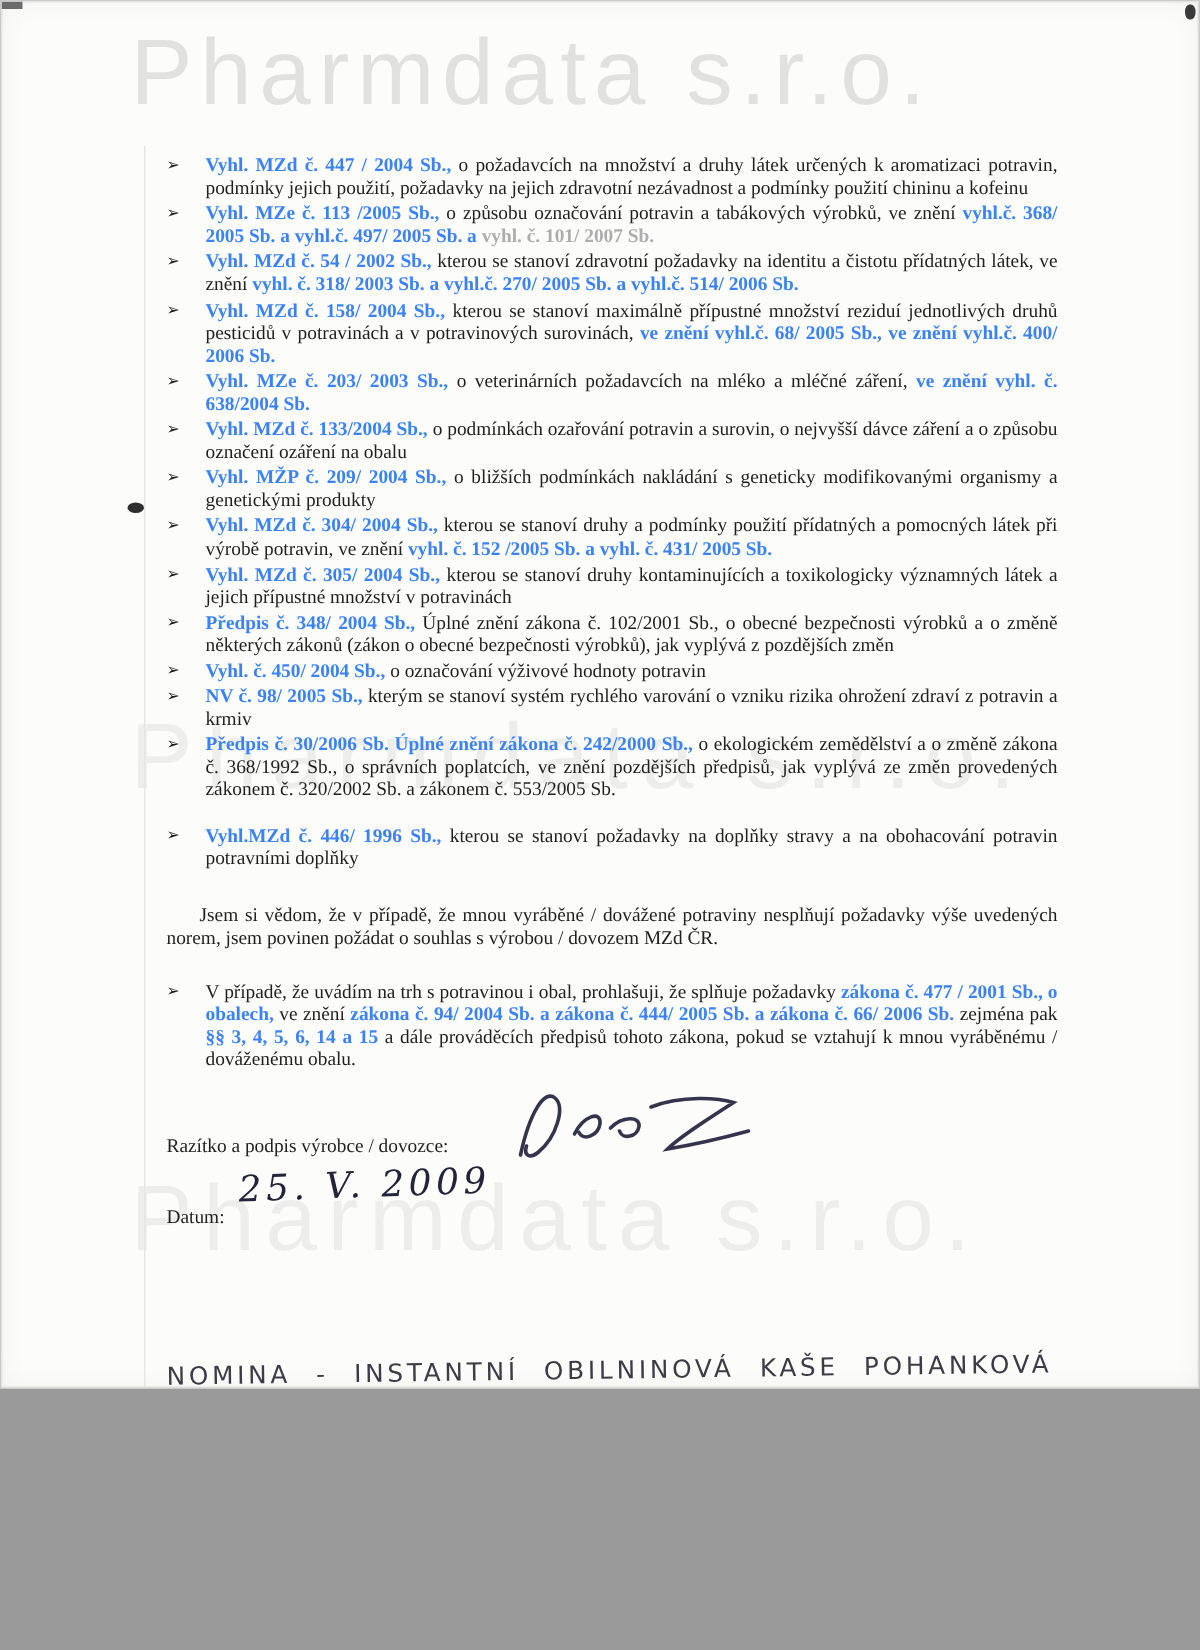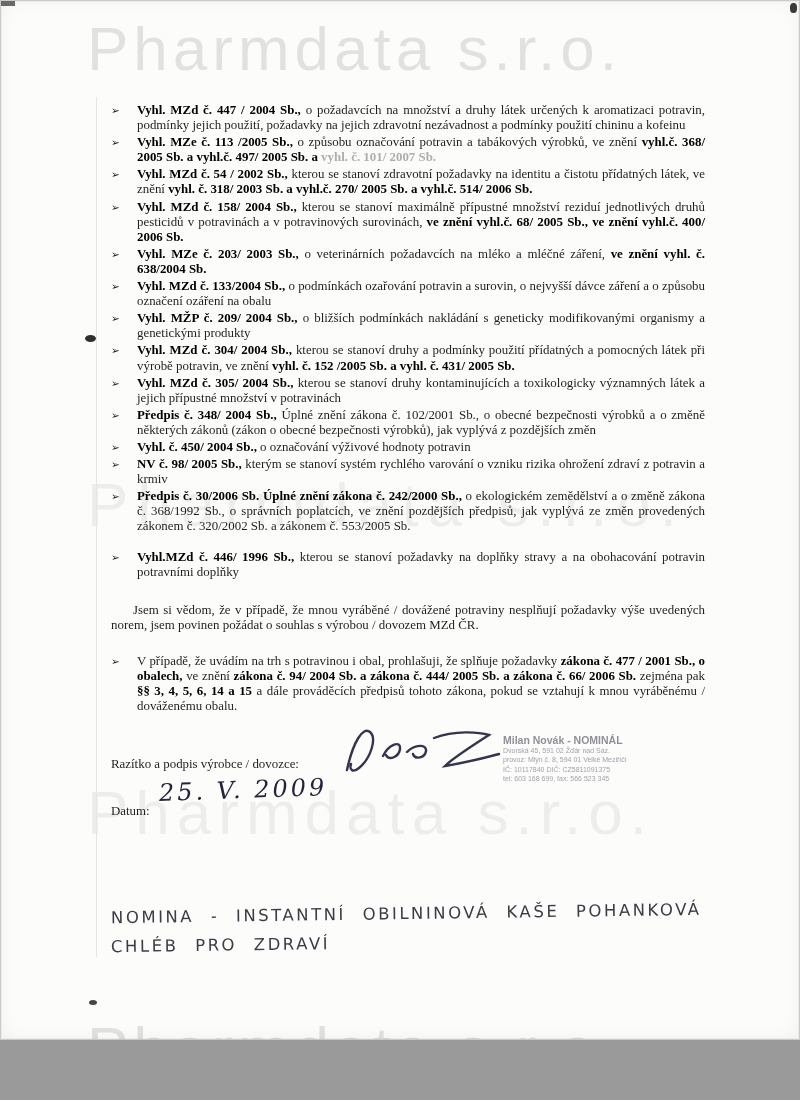--- a/index.html
+++ b/index.html
@@ -1,19 +1,19 @@
 <!DOCTYPE html>
 <html><head>
 <meta charset="utf-8">
 <style>
   * { margin:0; padding:0; box-sizing:border-box; }
   html,body { width:800px; height:1100px; }
   body { background:#9a9a9a; font-family:"Liberation Serif", serif; }
   .scan {
-    position:relative; width:800px; height:1040px;
+    position:relative; width:800px; height:926px;
     background:#fcfcfb; overflow:hidden;
     border:1px solid #c9cac9;
     box-shadow: inset 0 0 0 1px #ececea, inset 0 0 18px rgba(0,0,0,0.05);
   }
   
   .watermark {
     position:absolute; left:86px; white-space:nowrap;
     font-family:"Liberation Sans", sans-serif;
     font-size:62px; letter-spacing:5px; color:#000;
     pointer-events:none;
@@ -35,21 +35,21 @@
     position:absolute; left:0; top:0; width:800px;
     padding:102px 96px 0 110px;
     color:#1f1f1f; font-size:12.9px; line-height:1.17;
   }
   .reg-item { display:flex; margin-bottom:2px; }
   .bullet {
     flex:0 0 26px; font-family:"DejaVu Sans", sans-serif;
     font-size:10.5px; padding-top:1px; color:#1a1a1a;
   }
   .reg-text { flex:1; text-align:justify; }
-  .b { font-weight:bold; color:#000000; }
+  .b { font-weight:bold; color:#3b82f6; }
   .gray { color:#adadad; font-weight:bold;margin-top:12px; }
   .section-heading { margin-top:26px; font-weight:bold; color:#0c0c0c; }
   .enriched-list { margin-top:15px; }
   .para { margin-top:23px; text-indent:22px; text-align:justify; }
   .pack-list { margin-top:21px; }
   
   .sig-area { position:relative; margin-top:16px; height:112px; }
   .sig-label { position:absolute; left:0; top:27px; }
   .signature-svg { position:absolute; left:226px; top:-10px; }
   .stamp { position:absolute; left:392px; top:4px; width:195px; font-family:"Liberation Sans", sans-serif; }
@@ -166,27 +166,20 @@
     <div class="sig-area">
       <span class="sig-label">Razítko a podpis výrobce / dovozce:</span>
 
       <svg class="signature-svg" width="175" height="64" viewBox="0 0 175 64">
         <path d="M10 50 C16 22 26 6 33 12 C40 18 34 38 22 48 C16 53 12 50 14 44
                  M46 36 C52 24 64 20 63 29 C62 37 52 41 49 35
                  M70 32 C78 24 90 24 89 31 C88 38 78 40 76 34
                  M97 18 C118 10 142 12 152 15 C132 28 116 38 108 46 C120 44 140 40 162 34" stroke="#23233d" stroke-width="2.4" fill="none" stroke-linecap="round" opacity="0.92"></path>
       </svg>
 
-      <div class="stamp">
-        <div class="stamp-name">Milan Novák - NOMINÁL</div>
-        <div class="stamp-line">Dvorská 45, 591 02 Žďár nad Sáz.</div>
-        <div class="stamp-line">provoz: Mlýn č. 8, 594 01 Velké Meziříčí</div>
-        <div class="stamp-line">IČ: 10117840   DIČ: CZ5811091375</div>
-        <div class="stamp-line">tel: 603 168 699, fax: 566 523 345</div>
-      </div>
 
       <span class="datum-label">Datum:</span>
       <span class="hand-date">25. V. 2009</span>
     </div>
 
     <div class="products">
       <p class="hand-line">NOMINA - INSTANTNÍ OBILNINOVÁ KAŠE POHANKOVÁ</p>
       <p class="hand-line">CHLÉB PRO ZDRAVÍ</p>
     </div>
 

